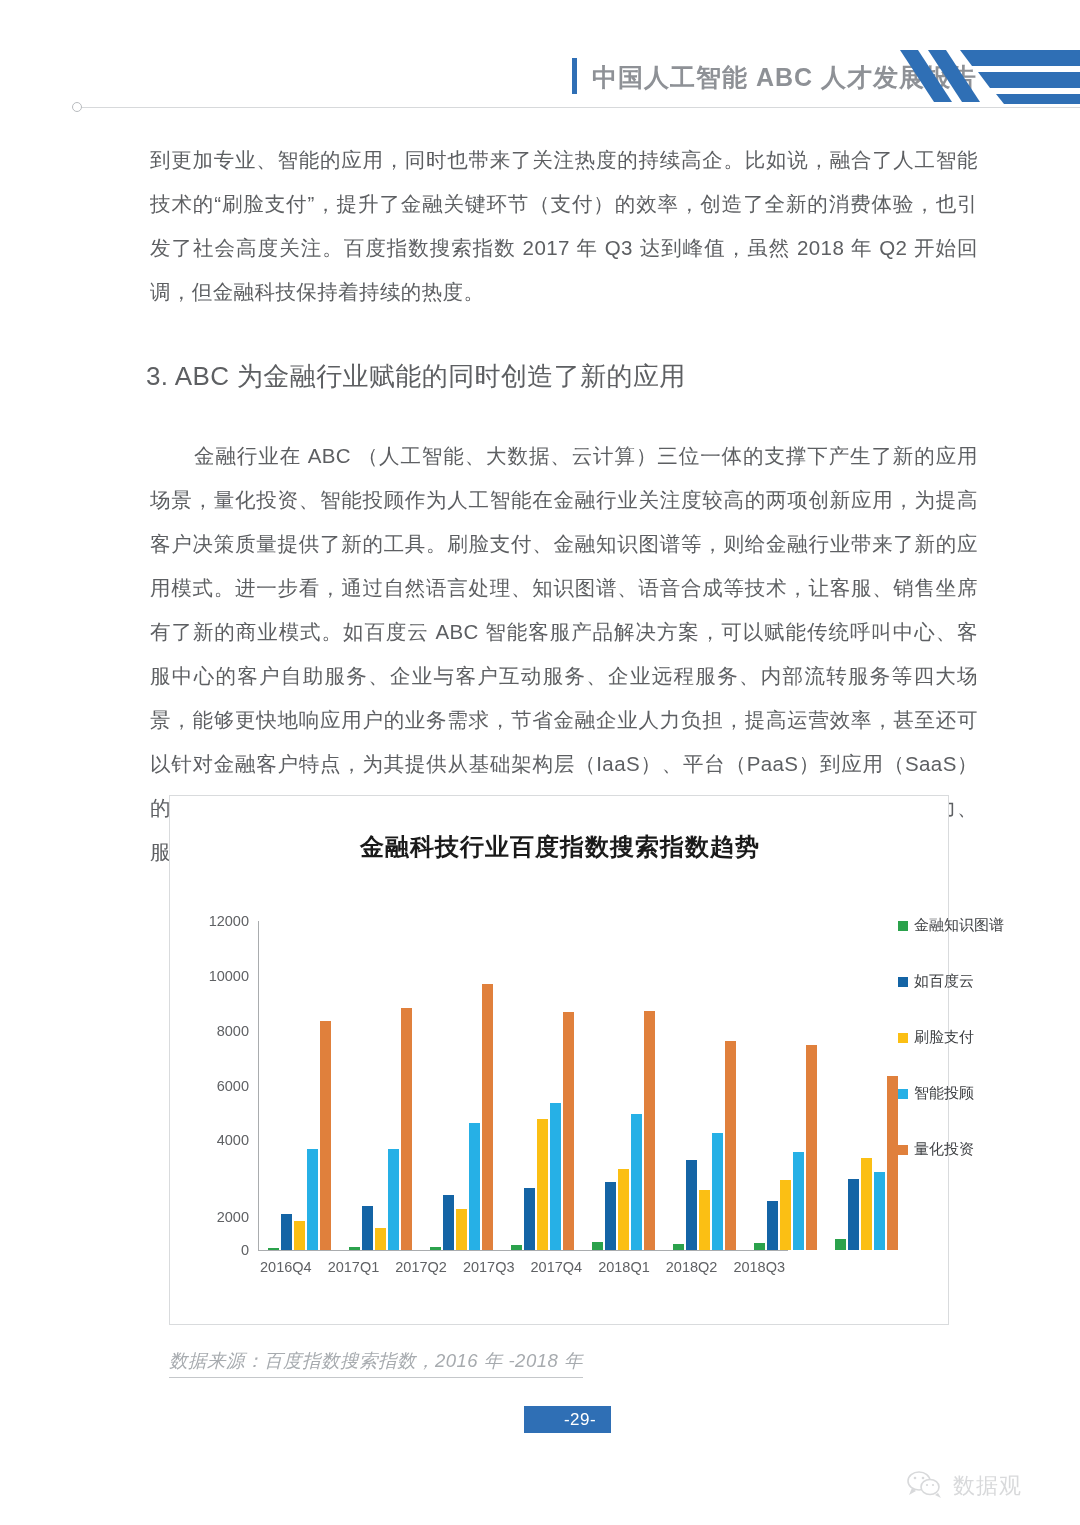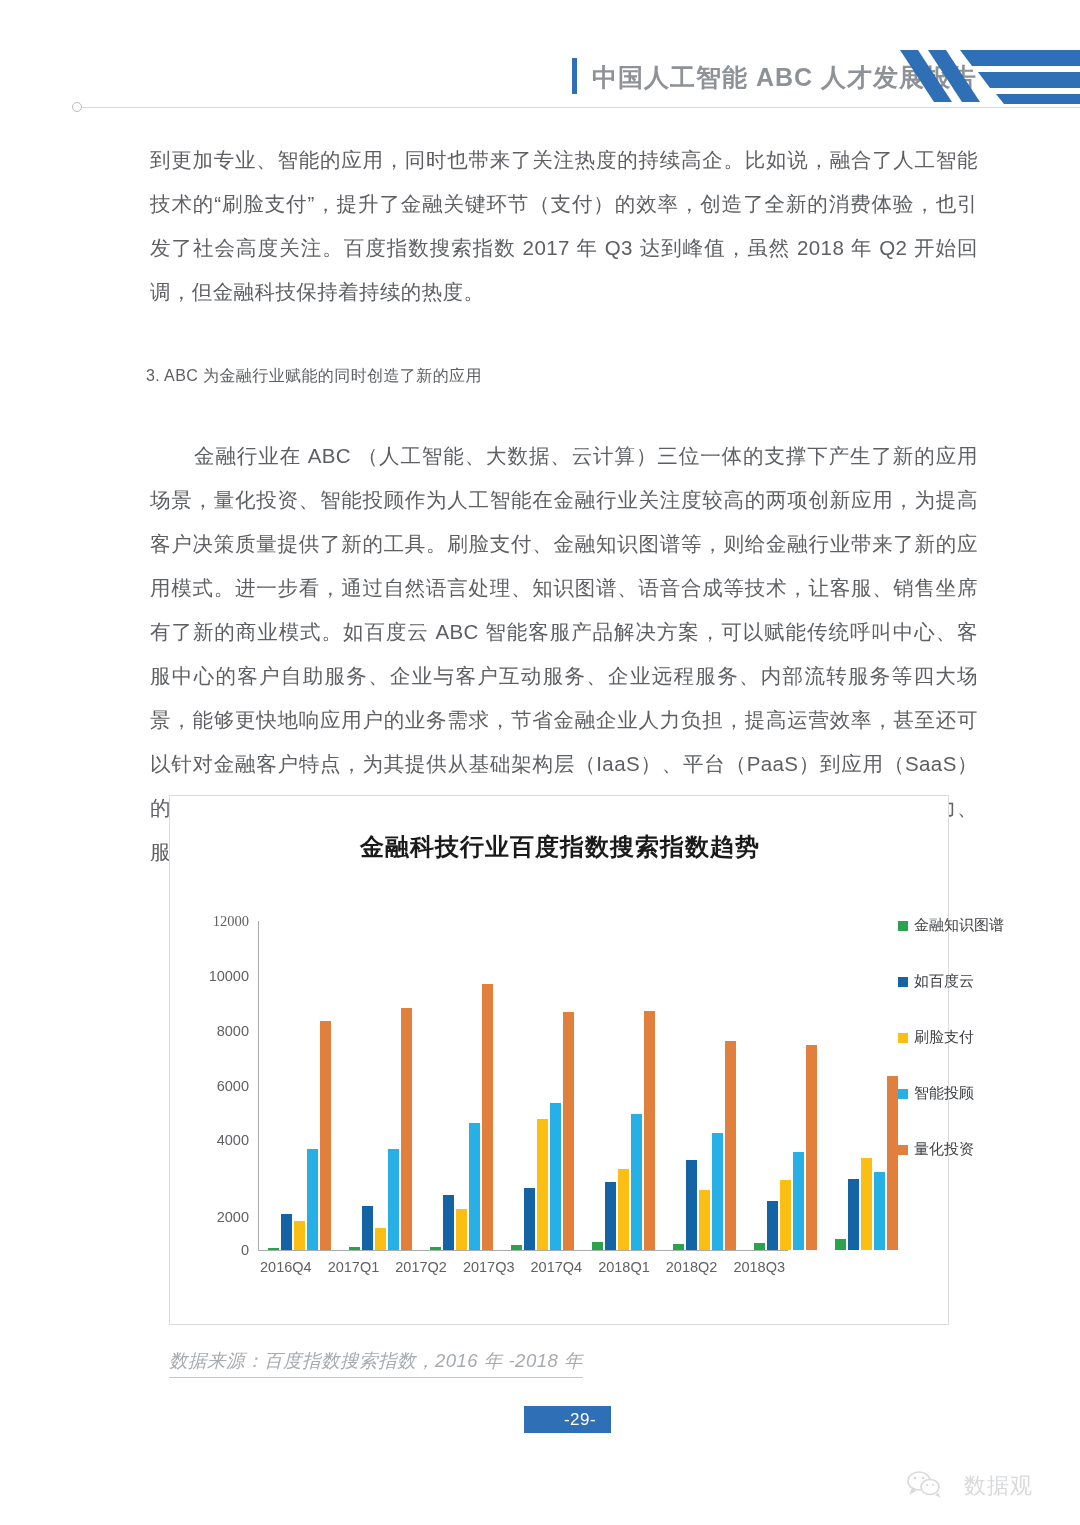--- a/index.html
+++ b/index.html
@@ -28,21 +28,21 @@
   .content{position:absolute;left:146px;top:138px;width:832px;}
   p.para{
     margin:0 0 0 4px;
     font-size:20.5px;
     line-height:44px;
     color:#5d5f62;
     text-align:justify;
     letter-spacing:.4px;
   }
   .heading{
-    font-size:16px;line-height:44px;color:#5d5f62;letter-spacing:.4px;
+    font-size:26px;line-height:44px;color:#5d5f62;letter-spacing:.4px;
     margin:40px 0 36px 0;
   }
   .indent{text-indent:44px;}
 
   
   .chart-panel{
     position:absolute;left:169px;top:795px;width:780px;height:530px;
     background:#ffffff;border:1px solid #d9dbdd;box-sizing:border-box;
   }
   .chart-title{
@@ -79,21 +79,21 @@
     border-bottom:1px solid #c4c7ca;padding-bottom:4px;
   }
 
   
   .page-badge{
     position:absolute;left:524px;top:1406px;width:62px;height:27px;
     background:#2f6fb5;color:#ffffff;font-size:17px;
     display:flex;align-items:center;justify-content:center;letter-spacing:.5px;padding-left:25px;
   }
   .watermark{
-    position:absolute;left:905px;top:1470px;display:flex;align-items:center;gap:19px;
+    position:absolute;left:905px;top:1470px;display:flex;align-items:center;gap:8px;
     opacity:.38;
   }
   .wm-text{font-size:22px;color:#9a9da1;letter-spacing:1px;}
 </style>
 </head>
 <body>
 
 <div class="header">
   <div class="hdr-bar"></div>
   <div class="hdr-title">中国人工智能 ABC 人才发展报告</div>
@@ -122,21 +122,21 @@
   <div class="plot">
     <div class="axis-y"></div>
     <div class="axis-x"></div>
     <div id="ytick-host">
         <div class="ytick" style="top: 329px;">0</div>
         <div class="ytick" style="top: 274.167px; margin-top: 22px;">2000</div>
         <div class="ytick" style="top: 219.333px;">4000</div>
         <div class="ytick" style="top: 164.5px;">6000</div>
         <div class="ytick" style="top: 109.667px;">8000</div>
         <div class="ytick" style="top: 54.8333px;">10000</div>
-        <div class="ytick" style="top: 0px; font-family: Liberation Serif, serif;">12000</div>
+        <div class="ytick" style="top: 0px;">12000</div>
       </div>
     <div class="groups" id="groups-host">
         <div class="group">
           <div class="bar" style="height: 2.4675px; background: rgb(43, 162, 76);"></div>
           <div class="bar" style="height: 35.6417px; background: rgb(20, 100, 165);"></div>
           <div class="bar" style="height: 28.7875px; background: rgb(251, 191, 20);"></div>
           <div class="bar" style="height: 100.893px; background: rgb(38, 176, 230);"></div>
           <div class="bar" style="height: 228.929px; background: rgb(224, 128, 60);"></div>
         </div>
         <div class="group">

